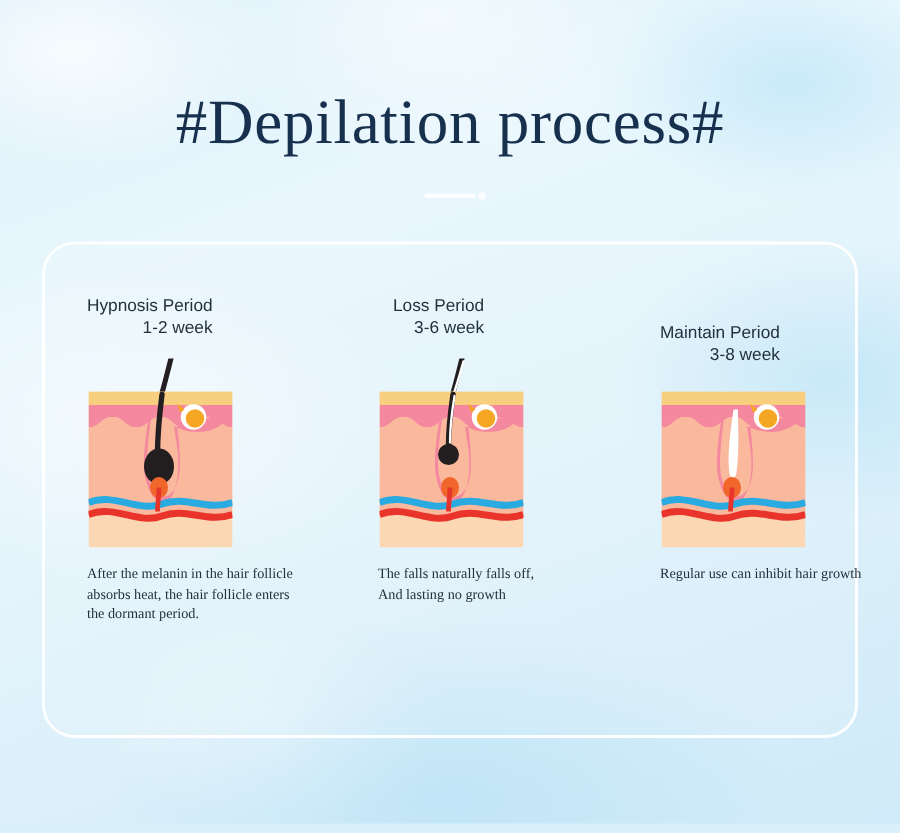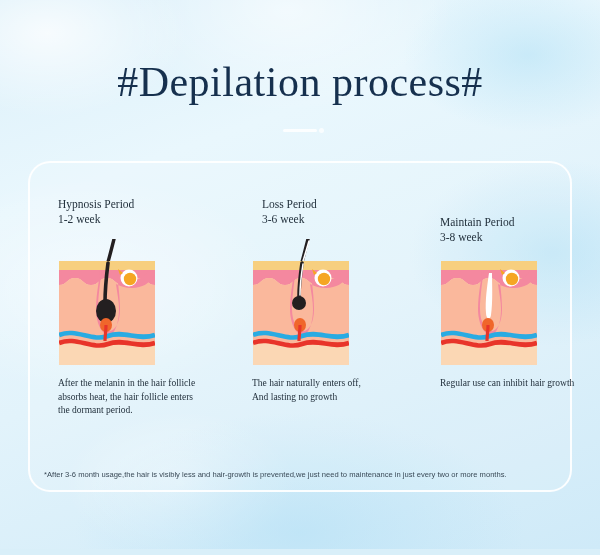--- a/index.html
+++ b/index.html
@@ -81,27 +81,27 @@
   
   .col {
     position: absolute;
     top: 0;
   }
   .col-1 { left: 28px; }
   .col-2 { left: 222px; }
   .col-3 { left: 410px; }
 
   .col-head {
-    font-family: Liberation Serif, serif;
+    font-family: Liberation Sans, sans-serif;
     font-size: 11.5px;
     color: #23313d;
     line-height: 14.5px;
     white-space: nowrap;
   }
-  .col-head .line2 { display: block; }
+  .col-head .line2 { display: block; text-align: right; }
 
   .caption {
     font-family: "Liberation Serif", serif;
     font-size: 9.5px;
     color: #23313d;
     line-height: 13.5px;
     white-space: pre-line;
   }
 
   
@@ -214,21 +214,21 @@
             <path d="M51 25 C49 37, 48 48, 48 56" stroke="#ffffff" stroke-width="1.5" fill="none" stroke-linecap="round"></path>
             <circle cx="47" cy="64" r="7" fill="#231f20"></circle>
             <ellipse cx="48" cy="86" rx="6" ry="7" fill="#f0662b"></ellipse>
             <path d="M1 96 C18 89, 34 103, 50 97 C66 91, 80 102, 97 96" stroke="#29abe2" stroke-width="4.6" fill="none"></path>
             <path d="M1 104 C18 97, 34 111, 50 105 C66 99, 80 110, 97 104" stroke="#e8342a" stroke-width="4.6" fill="none"></path>
             <path d="M48 86 C48 92, 47 97, 47 102" stroke="#e8342a" stroke-width="3.2" fill="none"></path>
           </g>
         </svg>
       </div>
 
-      <div class="caption" style="position:absolute; left:0px; top:214px; width:175px;">The hair naturally enters off,
+      <div class="caption" style="position:absolute; left:0px; top:214px; width:175px;">The falls naturally falls off,
 And lasting no growth</div>
     </div>
 
     <div class="col col-3">
       <div class="col-head" style="position:absolute; left:0; top:34px;margin-top:18px;">
         <span>Maintain Period</span>
         <span class="line2">3-8 week</span>
       </div>
 
       <div class="skin-wrap" style="left:0px; top:76px;">
@@ -255,15 +255,14 @@
             <path d="M48 86 C48 92, 47 97, 47 102" stroke="#e8342a" stroke-width="3.2" fill="none"></path>
           </g>
         </svg>
       </div>
 
       <div class="caption" style="position:absolute; left:0px; top:214px; width:175px;">Regular use can inhibit hair growth</div>
     </div>
 
   </div>
 
-  <div class="footnote">*After 3-6 month usage,the hair is visibly less and hair-growth is prevented,we just need to maintenance in just every two or more months.</div>
 
 </div>
 
 </body></html>

